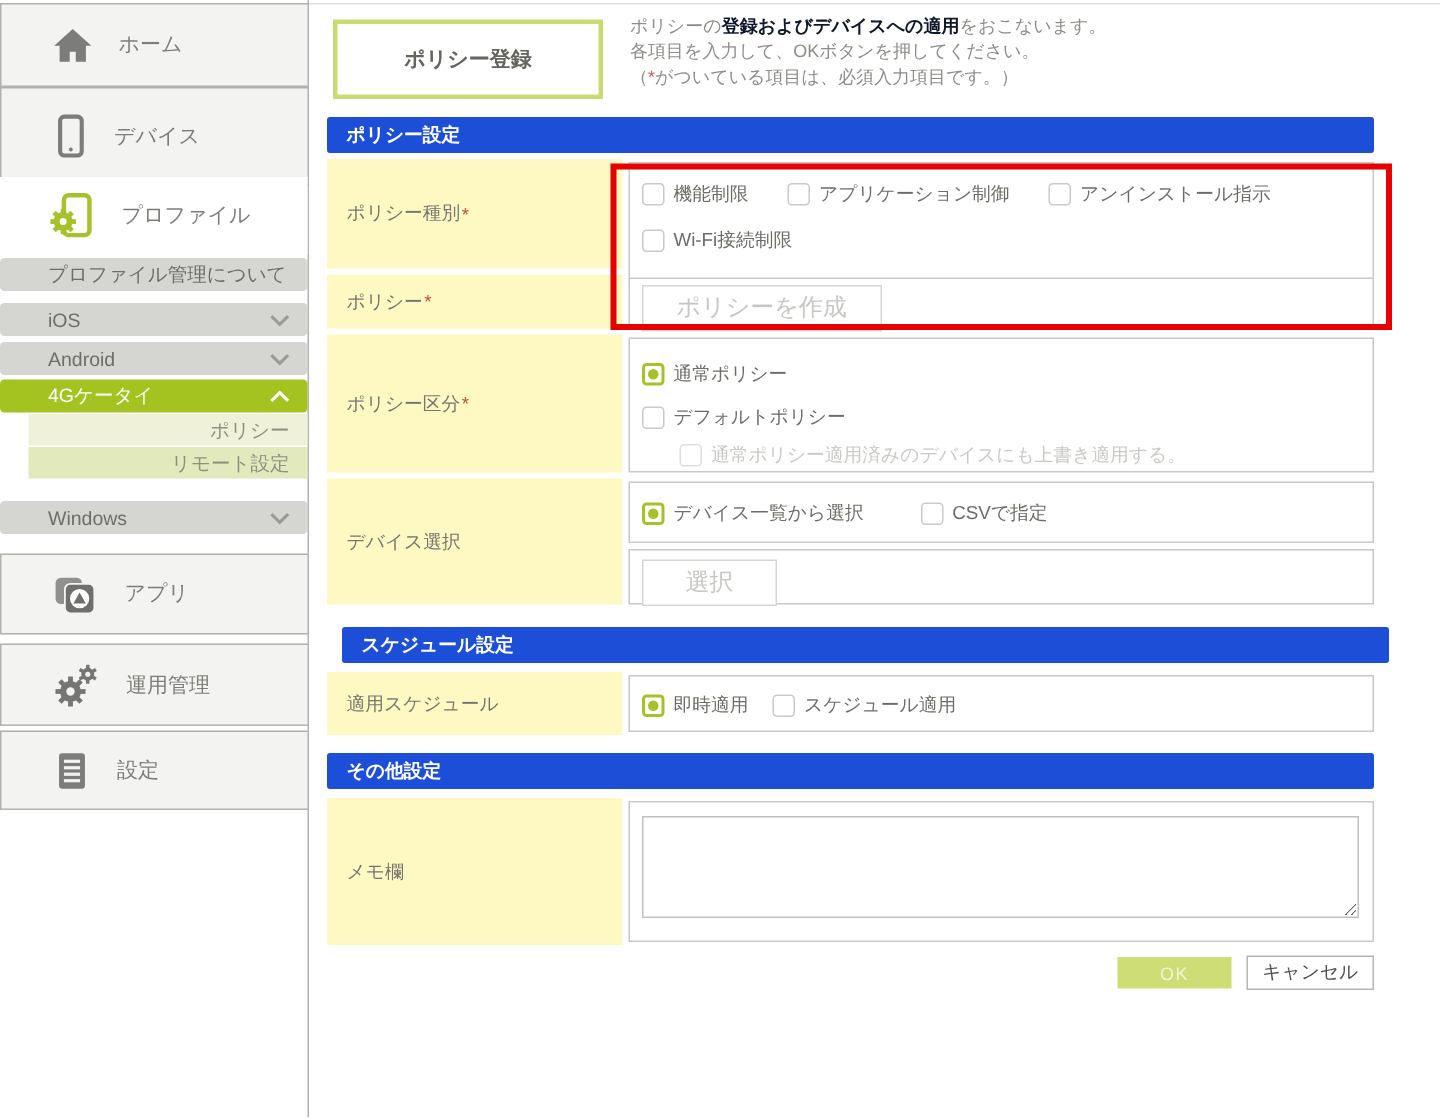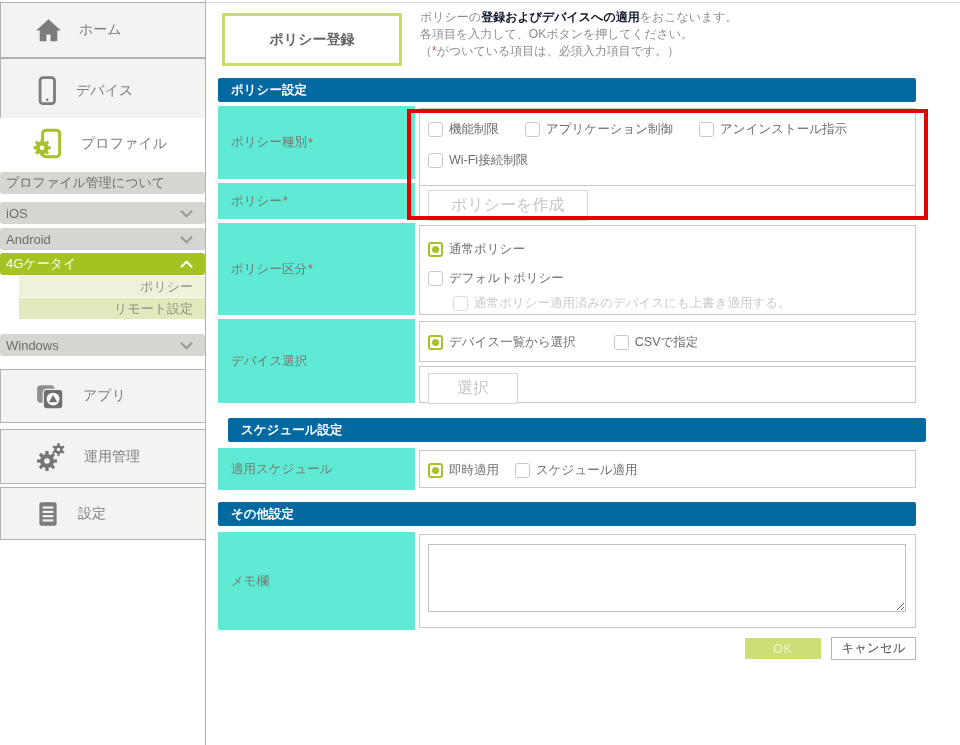--- a/index.html
+++ b/index.html
@@ -9,41 +9,41 @@
 
   
   .side-divider{position:absolute;left:205px;top:0;width:1px;height:745px;background:#b1b1ae;}
   .side-box{position:absolute;left:0;width:206px;background:#f3f3f1;border:1px solid #b1b1ae;
             box-sizing:border-box;display:flex;align-items:center;gap:17px;padding-left:34px;cursor:pointer;}
   .side-box .lbl,.side-plain .lbl{font-size:14px;color:#7d7d79;}
   .side-plain{position:absolute;left:0;width:205px;background:#fff;display:flex;align-items:center;
               gap:15px;padding-left:32px;box-sizing:border-box;cursor:pointer;}
   .side-bar{position:absolute;left:0;width:205px;height:22px;border-radius:3px;background:#d5d5d2;
             color:#6e6e69;font-size:13px;display:flex;align-items:center;justify-content:space-between;
-            padding:0 12px 0 6px;box-sizing:border-box;cursor:pointer;text-align:right;}
+            padding:0 12px 0 32px;box-sizing:border-box;cursor:pointer;text-align:right;}
   .side-bar.green{background:#a4c320;color:#fff;}
   .side-sub{position:absolute;left:19px;width:186px;height:21px;font-size:13px;color:#8f8f82;
             display:flex;align-items:center;justify-content:flex-end;padding-right:12px;
             box-sizing:border-box;cursor:pointer;}
   .side-sub.tint1{background:#eff2d8;}
   .side-sub.tint2{background:#e2eabd;}
 
   
   .main{position:absolute;left:218px;top:0;width:698px;height:745px;}
   .title-box{position:absolute;left:4px;top:13px;width:180px;height:53px;border:3px solid #cadb72;
              box-sizing:border-box;display:flex;align-items:center;justify-content:center;
              font-size:14px;font-weight:bold;color:#64645e;background:#fff;}
   .desc{position:absolute;left:202px;top:9px;font-size:12px;color:#8d8d88;line-height:17px;}
   .desc .em{color:#0f172a;font-weight:bold;}
   .desc .star{color:#c4605e;}
 
-  .bar{position:absolute;left:0;width:698px;height:24px;background:#0369a1;border-radius:2px;
+  .bar{position:absolute;left:0;width:698px;height:24px;background:#1d4ed8;border-radius:2px;
        color:#fff;font-weight:bold;font-size:12.5px;line-height:24px;padding-left:13px;
        box-sizing:border-box;}
-  .row-label{position:absolute;left:0;width:197px;background:#5eead4;box-sizing:border-box;
+  .row-label{position:absolute;left:0;width:197px;background:#fef9c3;box-sizing:border-box;
              padding-left:13px;display:flex;align-items:center;font-size:12.5px;color:#76766f;}
   .req{color:#c0504d;margin-left:1px;}
   .content-box{position:absolute;left:201px;width:497px;background:#fff;border:1px solid #c8c8c5;
                box-sizing:border-box;}
 
   .opt{display:inline-flex;align-items:center;gap:6px;font-size:12.5px;color:#6d6d68;cursor:pointer;}
   .opt.disabled{color:#c9c9c5;}
   .cb{width:15px;height:15px;border:1px solid #c9c9c6;border-radius:3px;background:#fff;
       box-sizing:border-box;display:inline-flex;align-items:center;justify-content:center;flex:0 0 auto;}
   .cb.checked{border:2px solid #a5c22a;}

